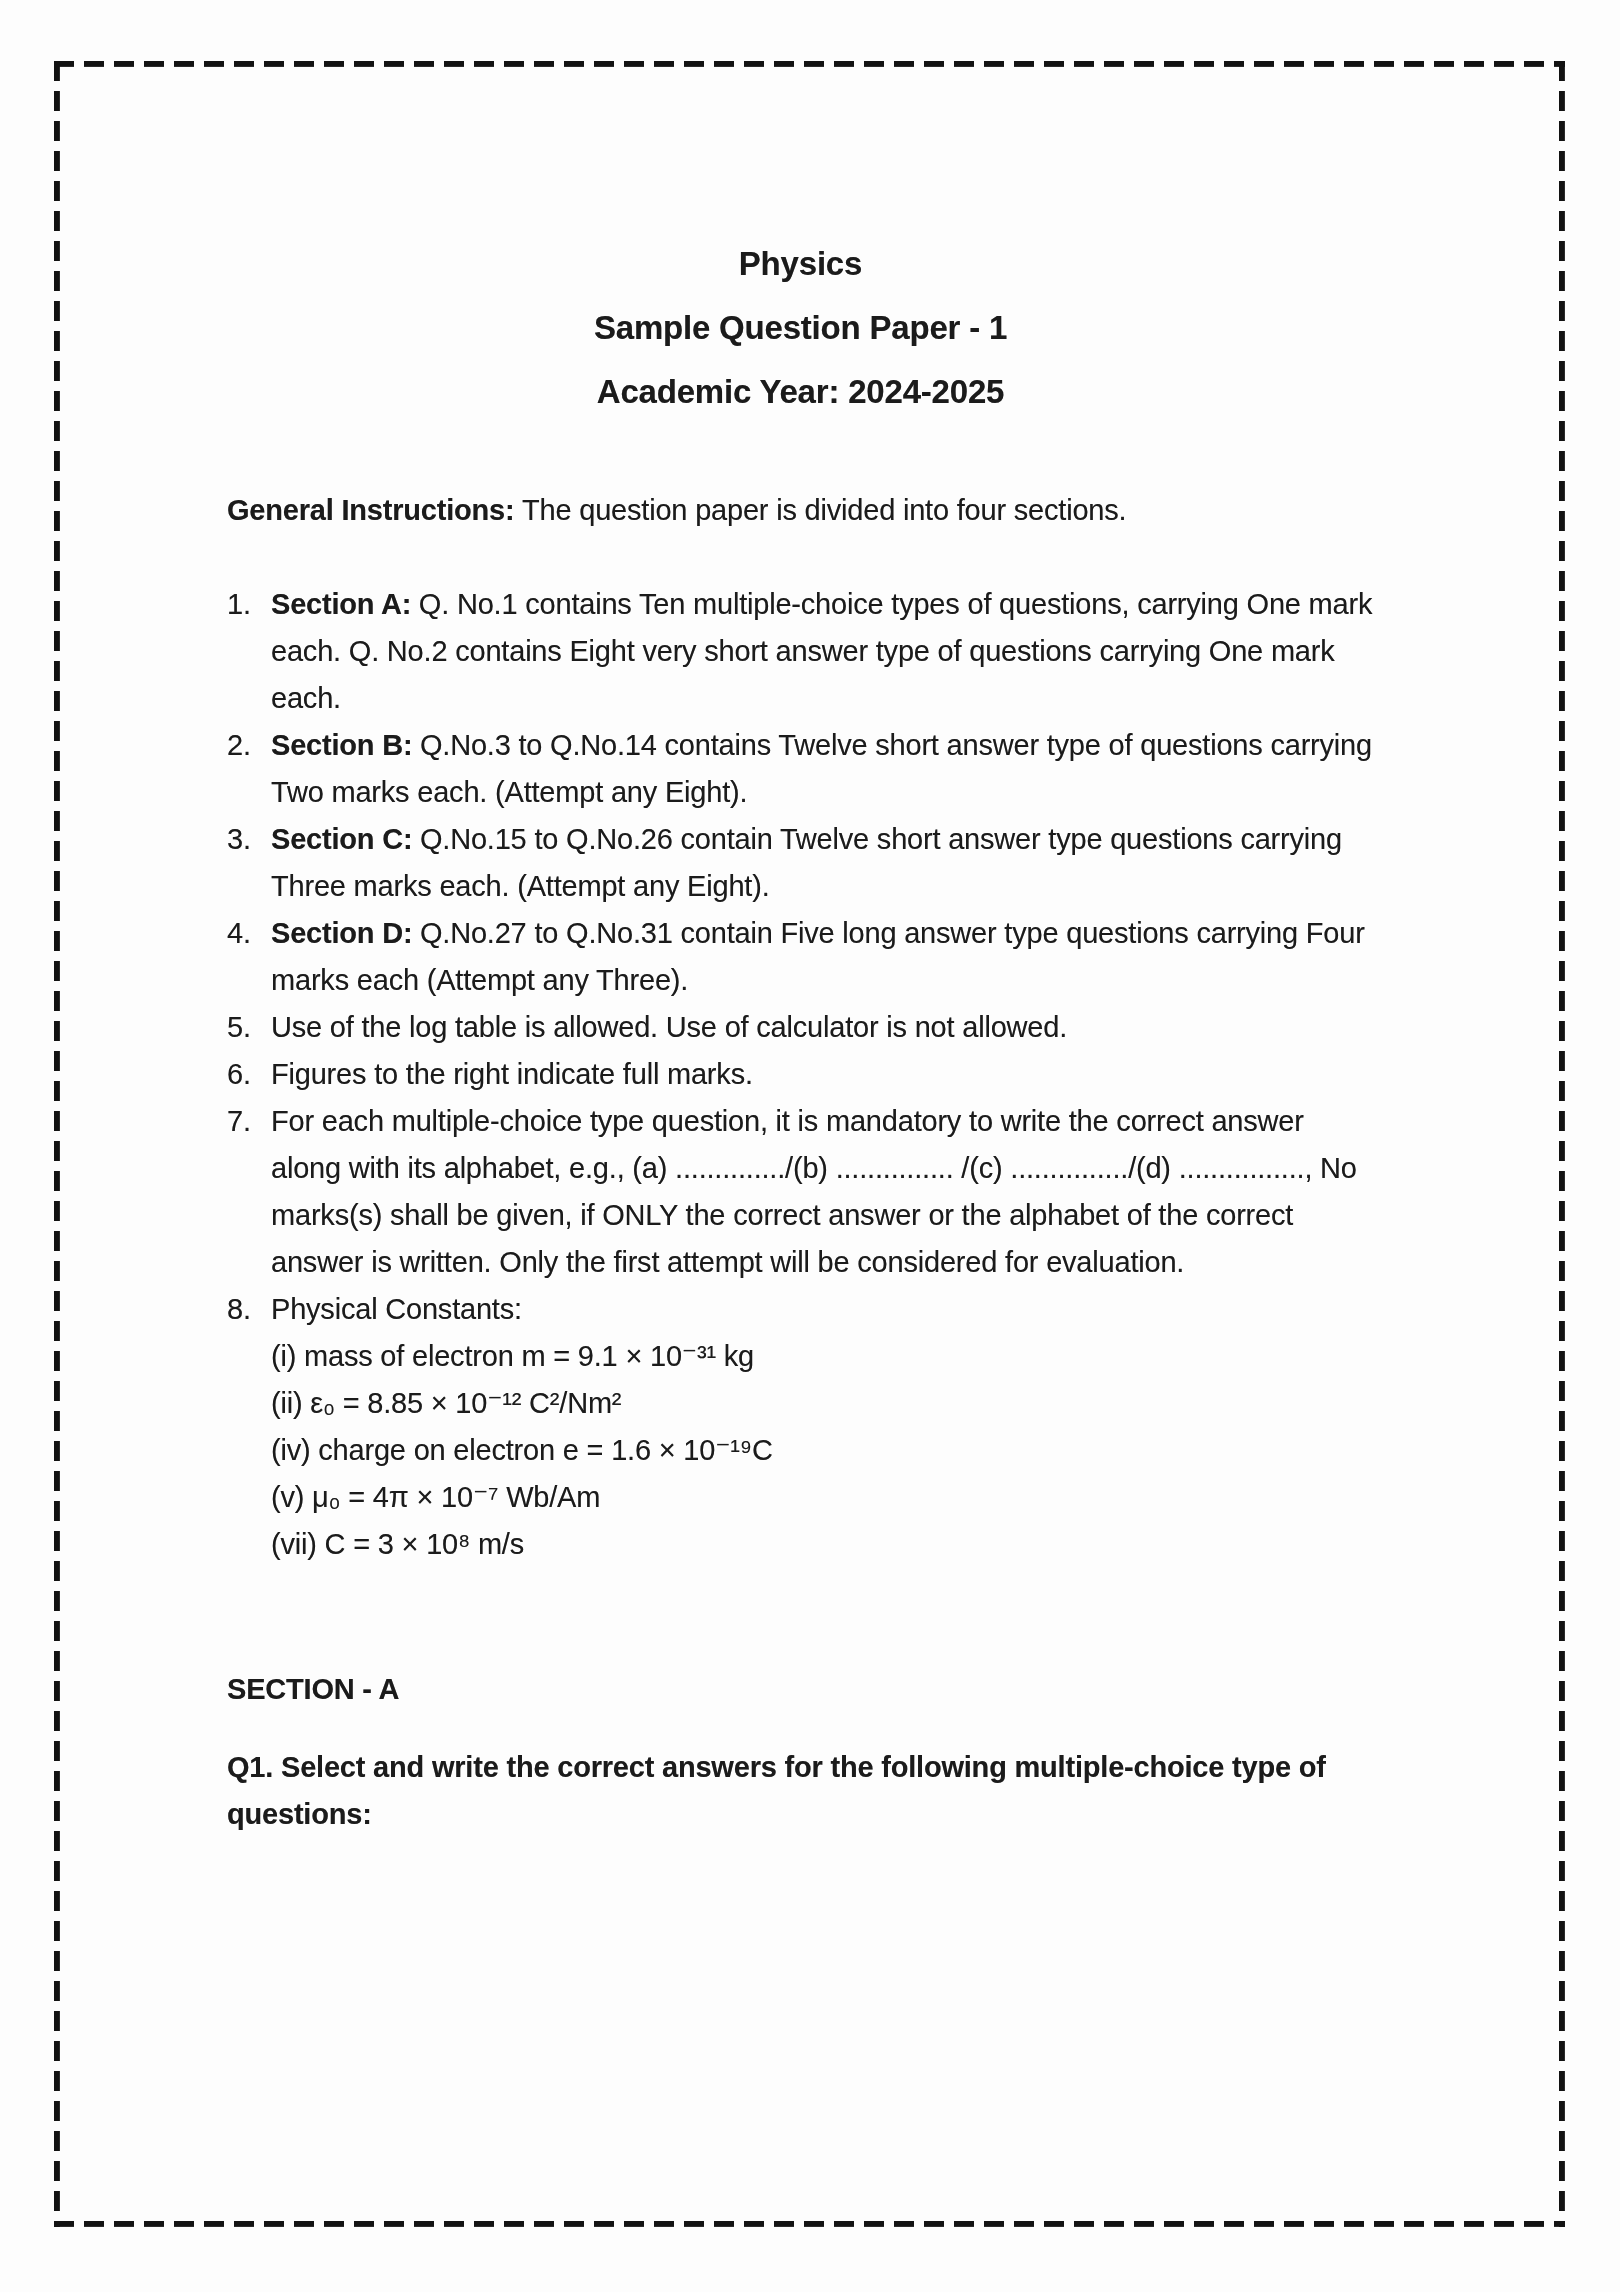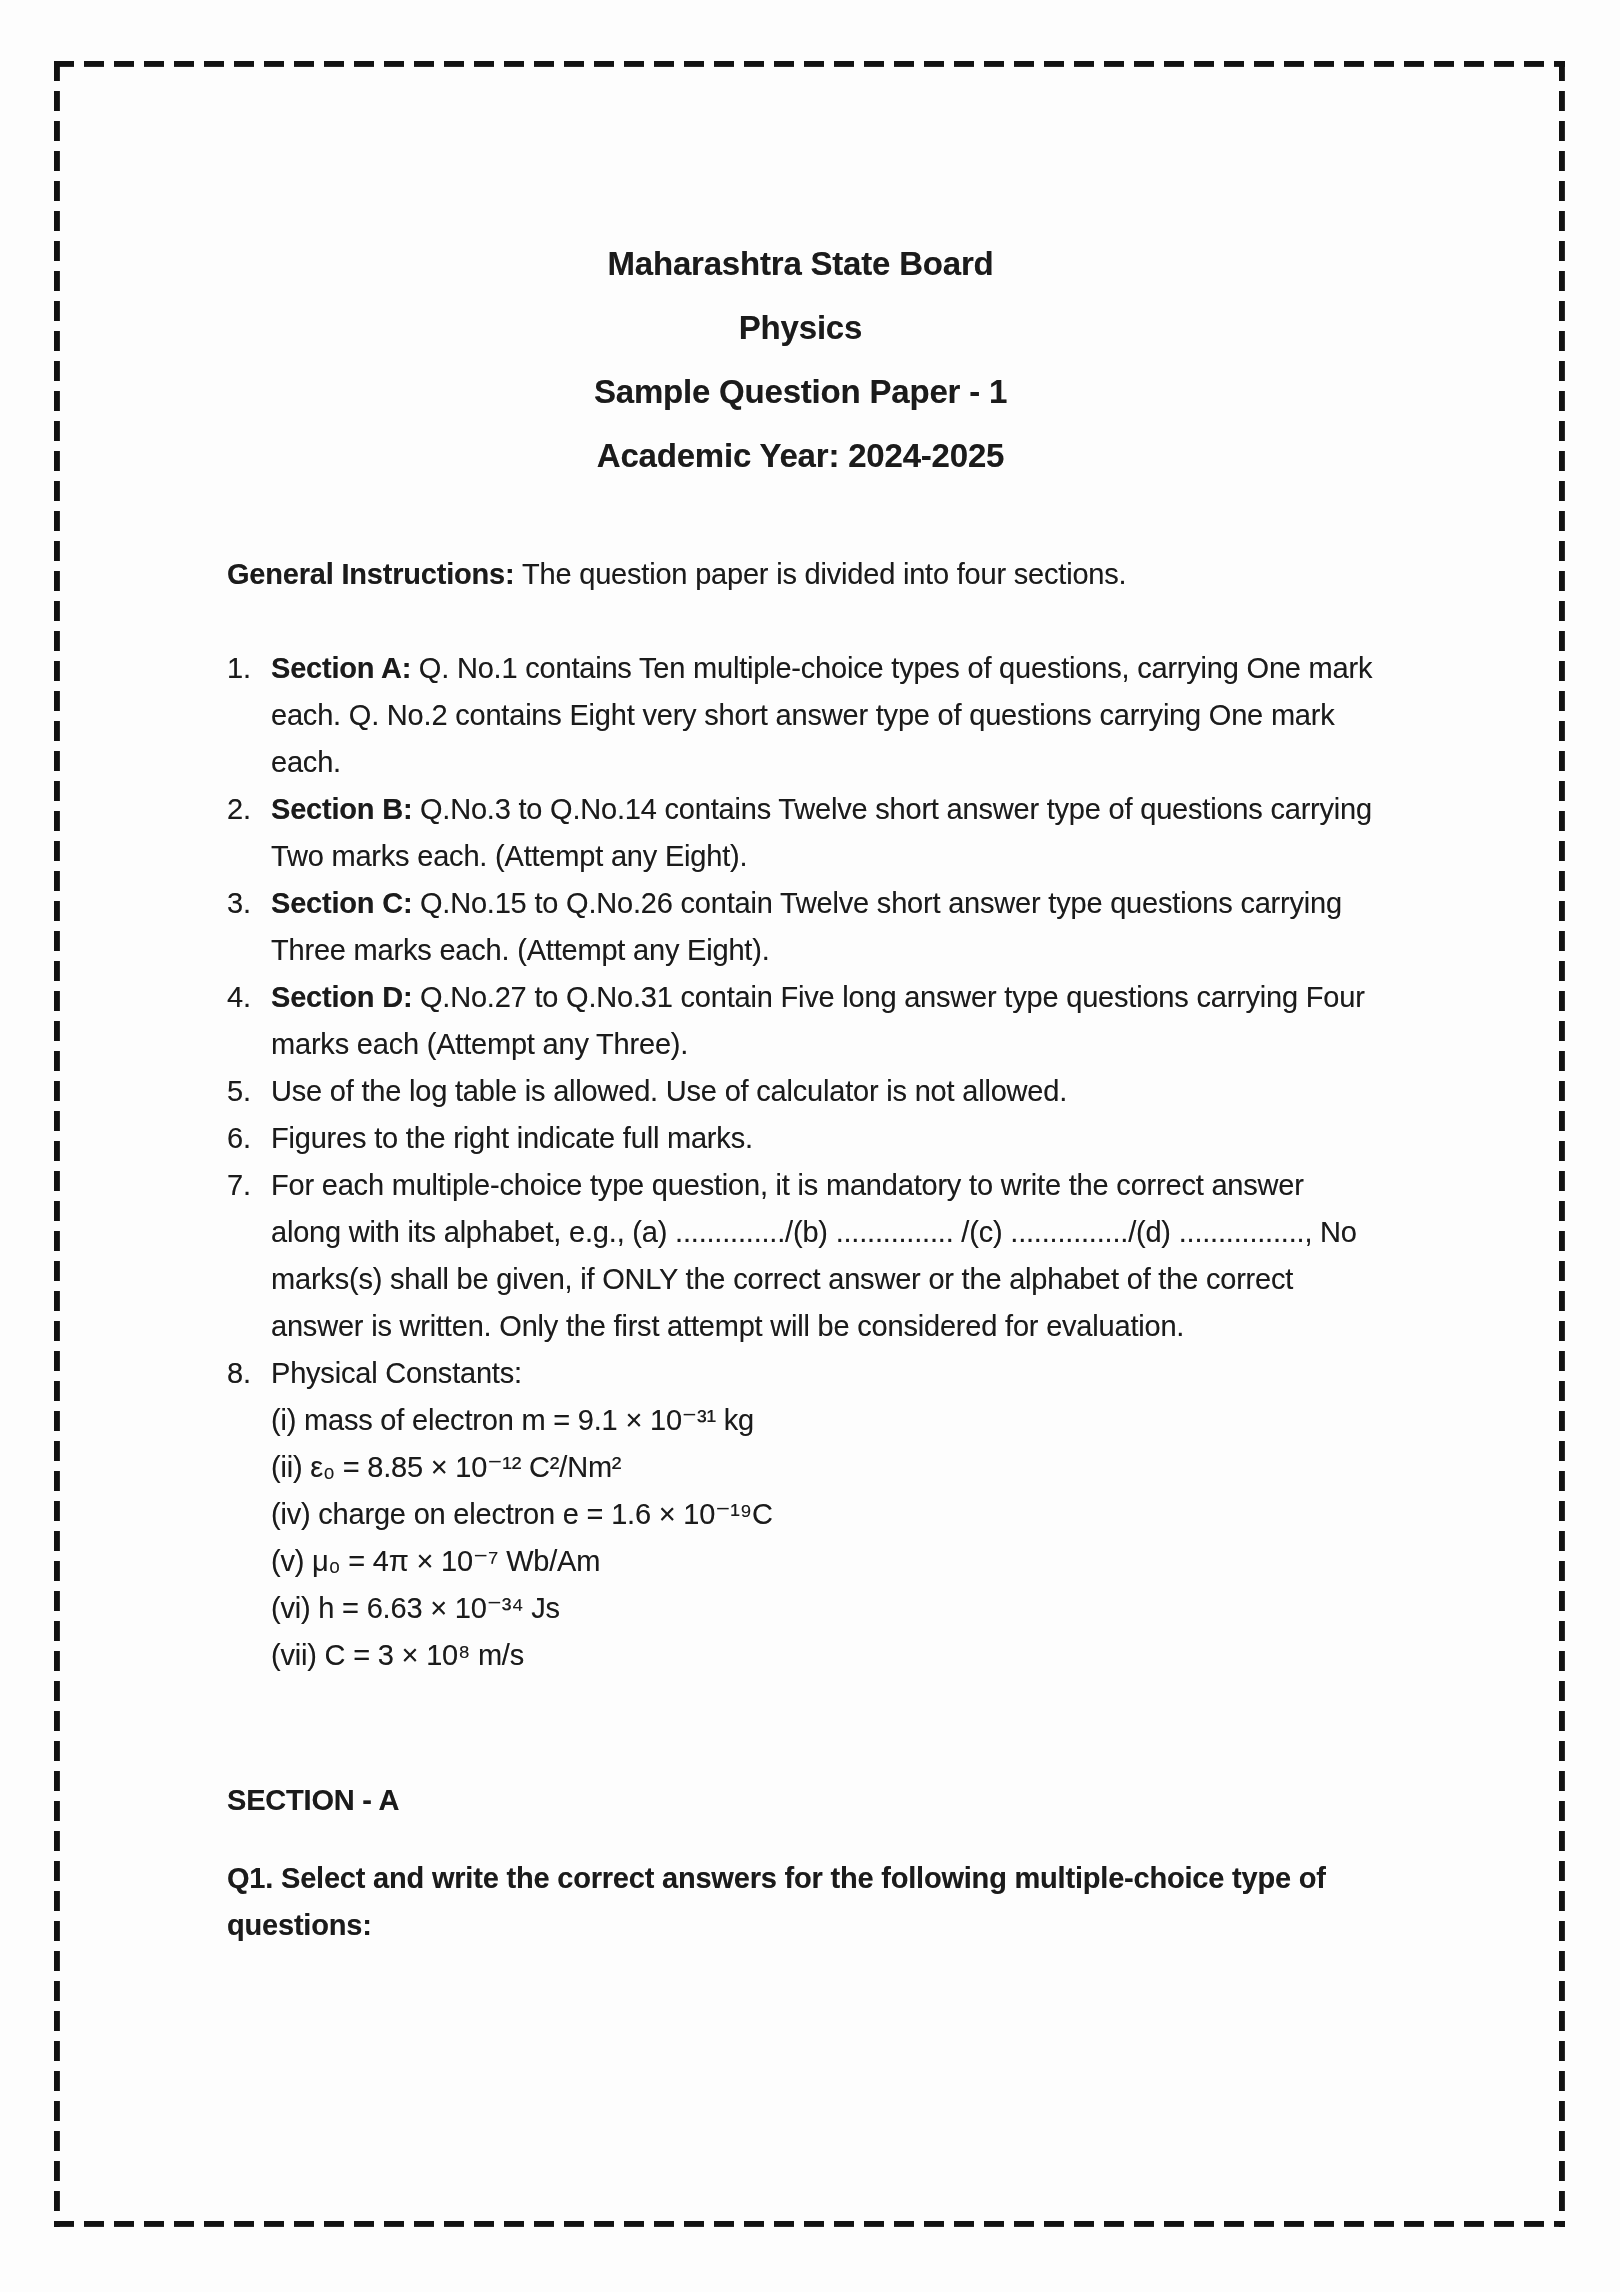--- a/index.html
+++ b/index.html
@@ -82,21 +82,20 @@
   }
 </style>
 </head>
 <body>
 
 <div class="frame"></div>
 
 <div class="content">
 
   <div class="title-block">
-    <div class="title-line">Maharashtra State Board</div>
     <div class="title-line">Physics</div>
     <div class="title-line">Sample Question Paper - 1</div>
     <div class="title-line">Academic Year: 2024-2025</div>
   </div>
 
   <p class="gi"><strong>General Instructions:</strong><span>The question paper is divided into four sections.</span></p>
 
   <ol class="instructions">
 
     <li>
@@ -150,21 +149,20 @@
 
     <li>
       <span class="num">8.</span>
       <div class="li-body">
         <p class="itext"><span>Physical Constants:</span></p>
         <div class="constants">
           <div>(i) mass of electron m = 9.1 × 10⁻³¹ kg</div>
           <div>(ii) ε₀ = 8.85 × 10⁻¹² C²/Nm²</div>
           <div>(iv) charge on electron e = 1.6 × 10⁻¹⁹C</div>
           <div>(v) μ₀ = 4π × 10⁻⁷ Wb/Am</div>
-          <div>(vi) h = 6.63 × 10⁻³⁴ Js</div>
           <div>(vii) C = 3 × 10⁸ m/s</div>
         </div>
       </div>
     </li>
 
   </ol>
 
   <h2 class="section-heading">SECTION - A</h2>
 
   <p class="q1">Q1. Select and write the correct answers for the following multiple-choice type of questions:</p>

